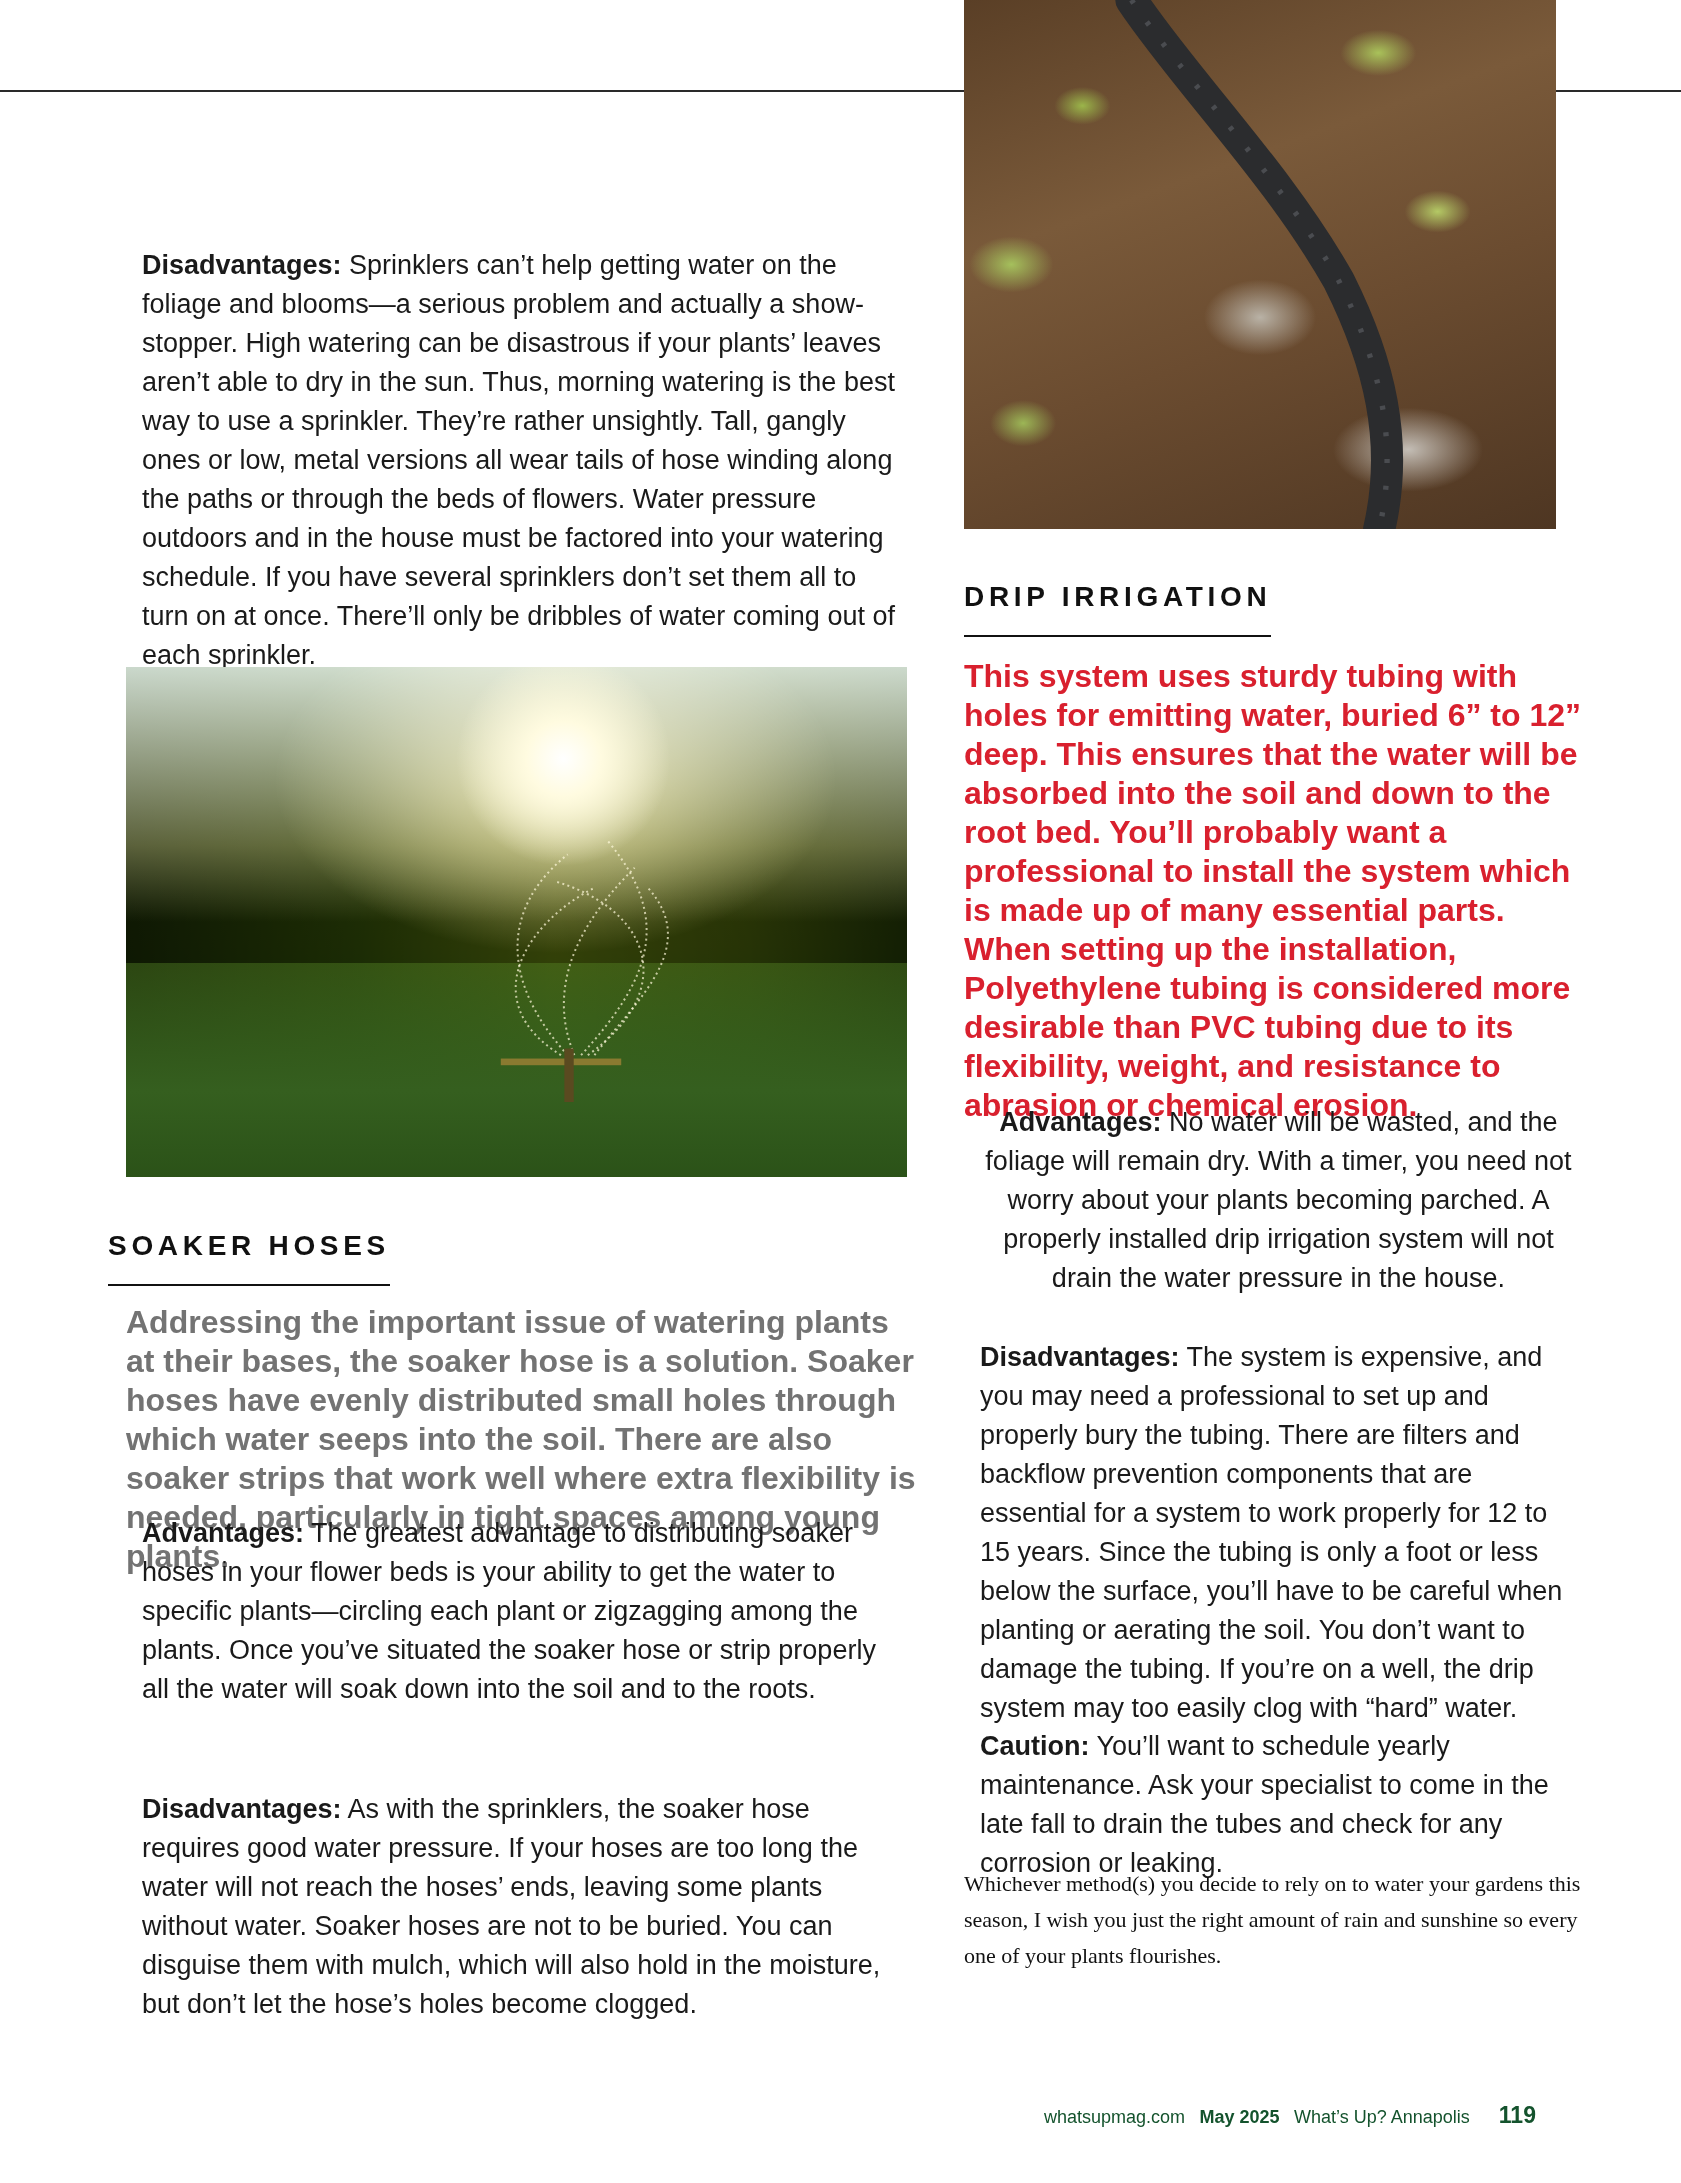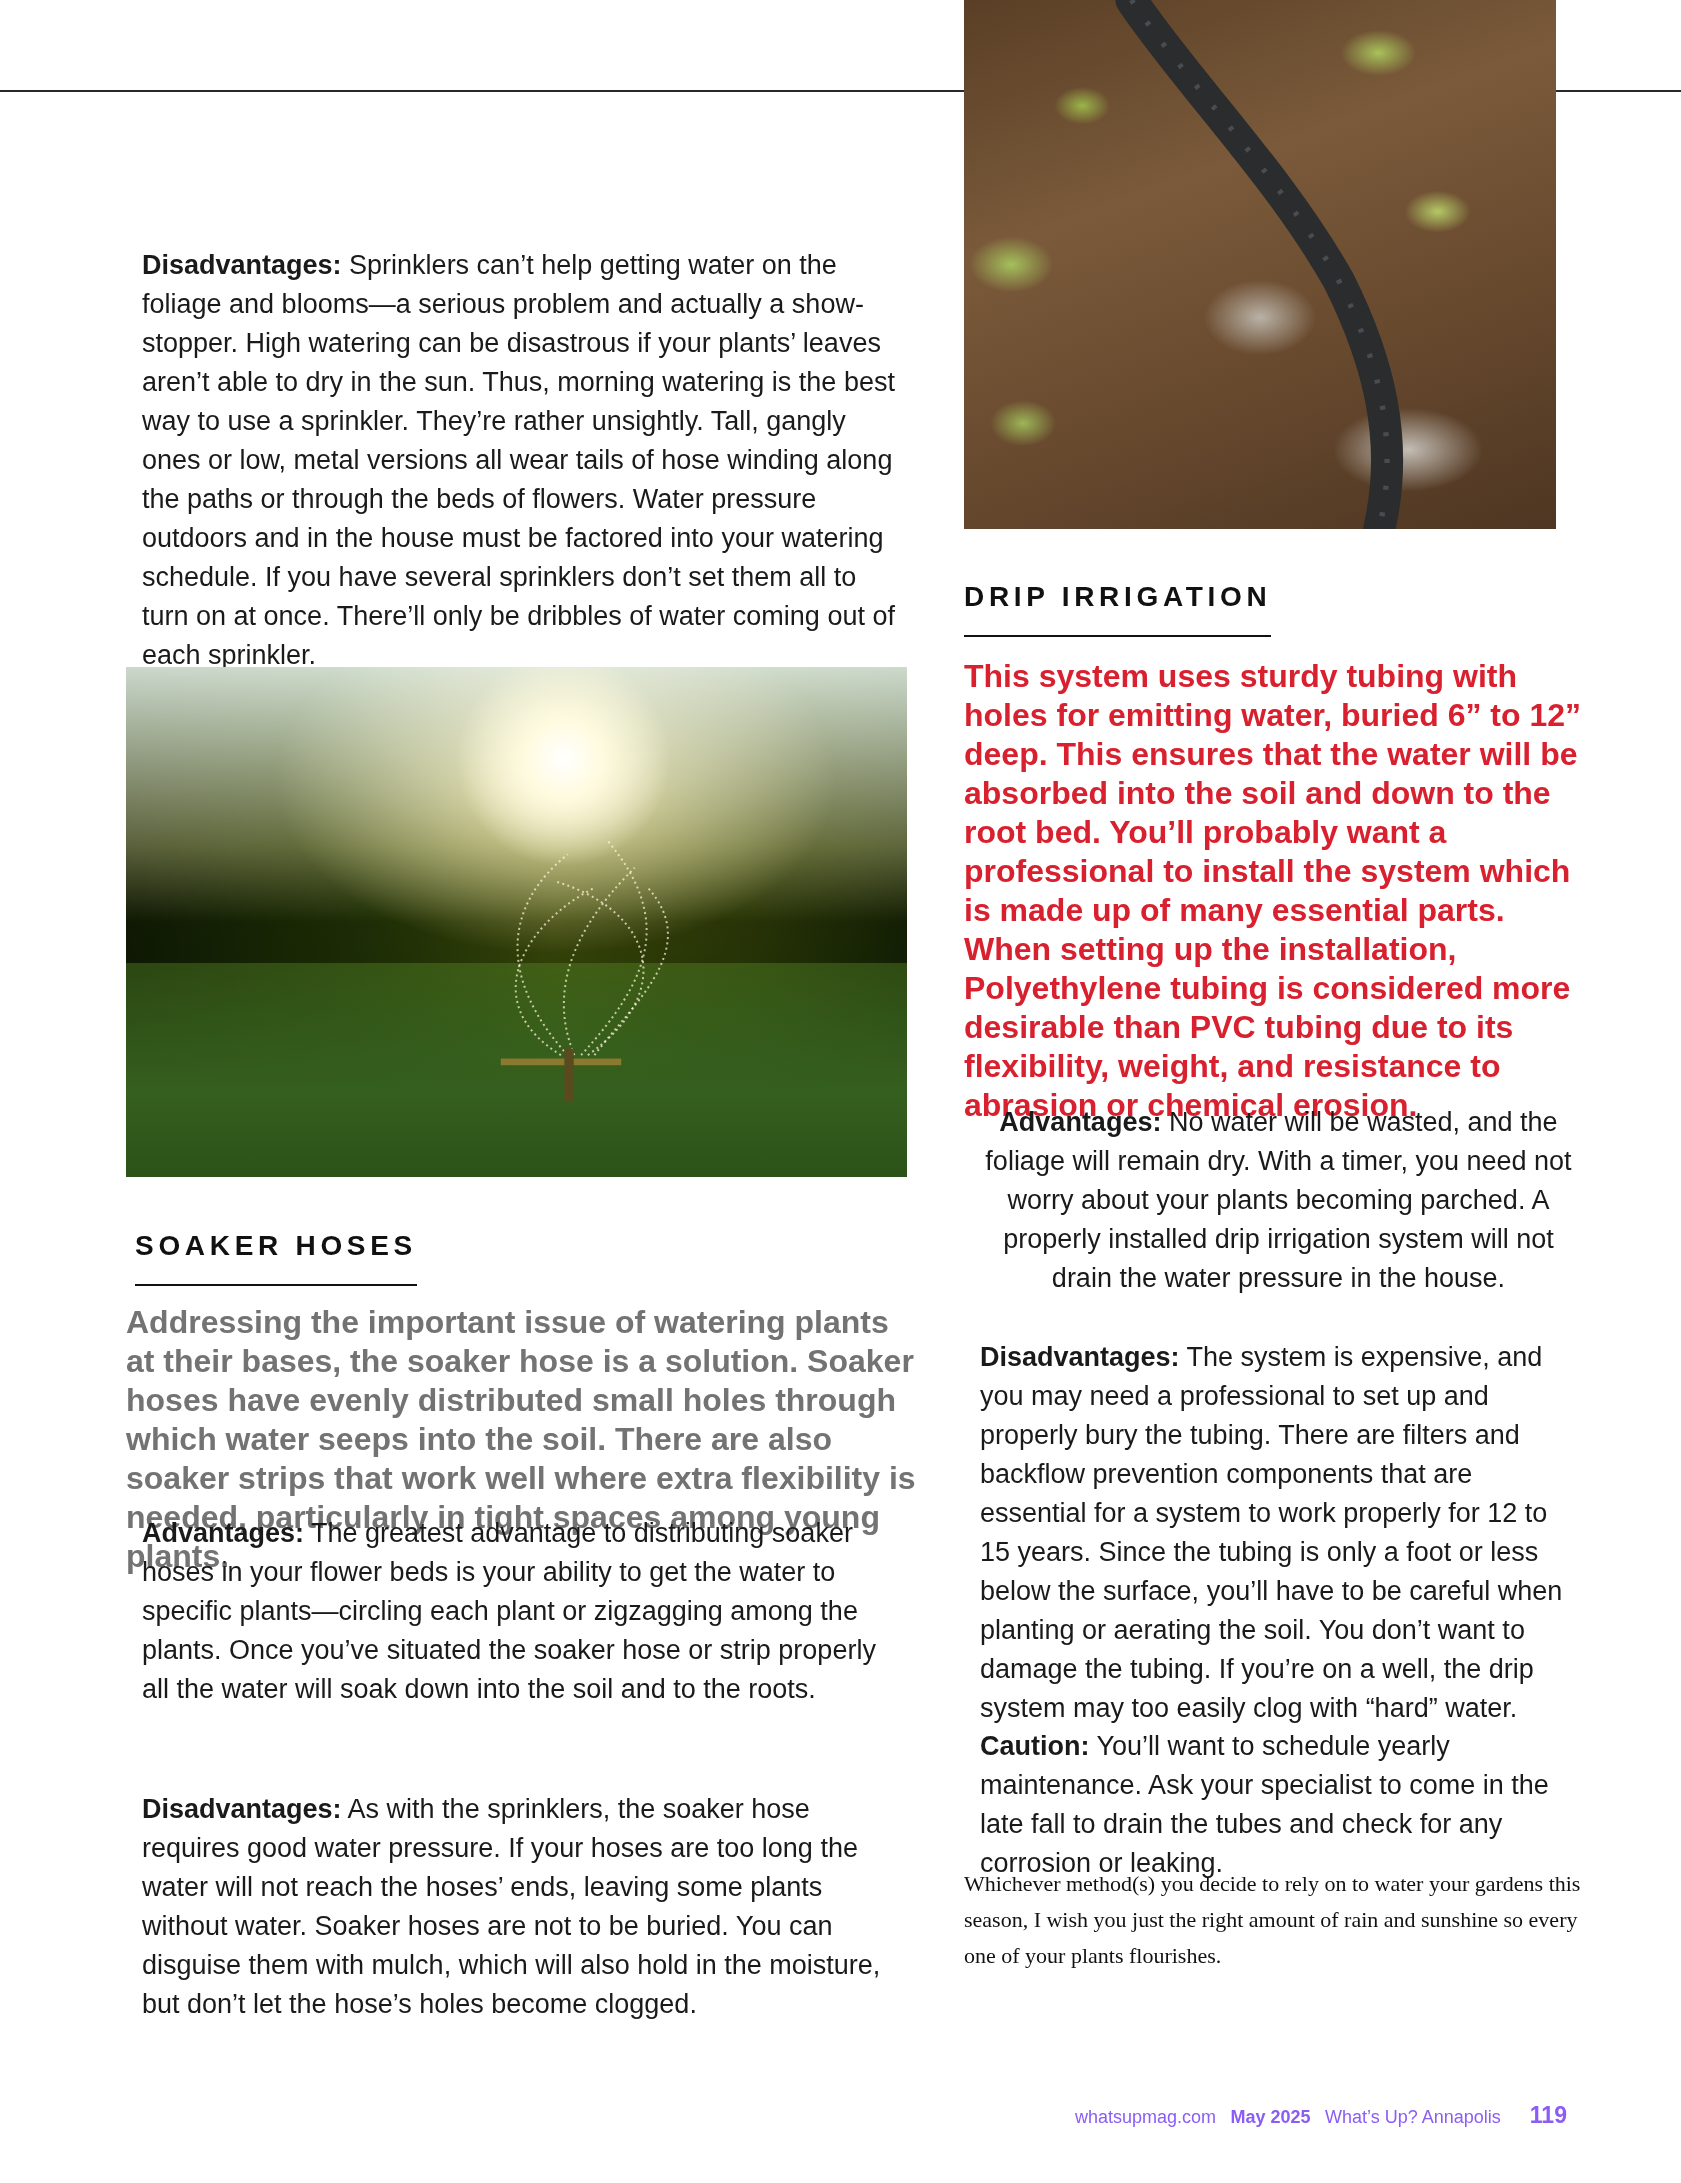--- a/index.html
+++ b/index.html
@@ -34,33 +34,33 @@
 
   .col { position:absolute; }
   .body-text { font-size:27px; line-height:39px; margin:16px; }
   .body-text b { font-weight:700; }
   .lead { font-size:32px; line-height:39px; font-weight:700; margin:0; }
   .heading { font-size:28px; font-weight:700; letter-spacing:4.7px; margin:0; display:inline-block;
              padding-bottom:22px; border-bottom:2.7px solid #111; color:#111; }
   .closing { font-family:Liberation Serif, serif; font-size:22px; line-height:36px; margin:0; color:#111; }
 
   #disadv-sprinkler { left:126px; top:230px; width:790px; }
-  #soaker-heading { left:135px; top:1230px; }
+  #soaker-heading { left:108px; top:1230px; }
   #soaker-lead { left:126px; top:1303px; width:790px; }
   #soaker-adv { left:126px; top:1498px; width:790px; }
   #soaker-disadv { left:126px; top:1774px; width:790px; }
 
   #drip-heading { left:964px; top:581px; }
   #drip-lead { left:964px; top:657px; width:629px; }
   #drip-adv { left:964px; top:1087px; width:629px;text-align:center; }
   #drip-disadv { left:964px; top:1322px; width:629px; }
   #drip-caution { left:964px; top:1711px; width:643px; }
   #closing { left:964px; top:1866px; width:629px; }
 
-  .footer { position:absolute; top:2102px; left:1044px; font-size:18px; color:#8b5cf6; white-space:nowrap;margin-left:31px; }
+  .footer { position:absolute; top:2102px; left:1044px; font-size:18px; color:#14532d; white-space:nowrap; }
   .footer span { margin-right:9.4px; }
   .footer .bold { font-weight:700; }
   .footer .page { font-weight:700; font-size:23px; margin-left:14.7px; margin-right:0; }
 </style>
 </head>
 <body>
 
 <div class="rule"></div>
 
 <div class="photo" id="photo-drip" title="Drip irrigation tubing on wet soil among seedlings">

